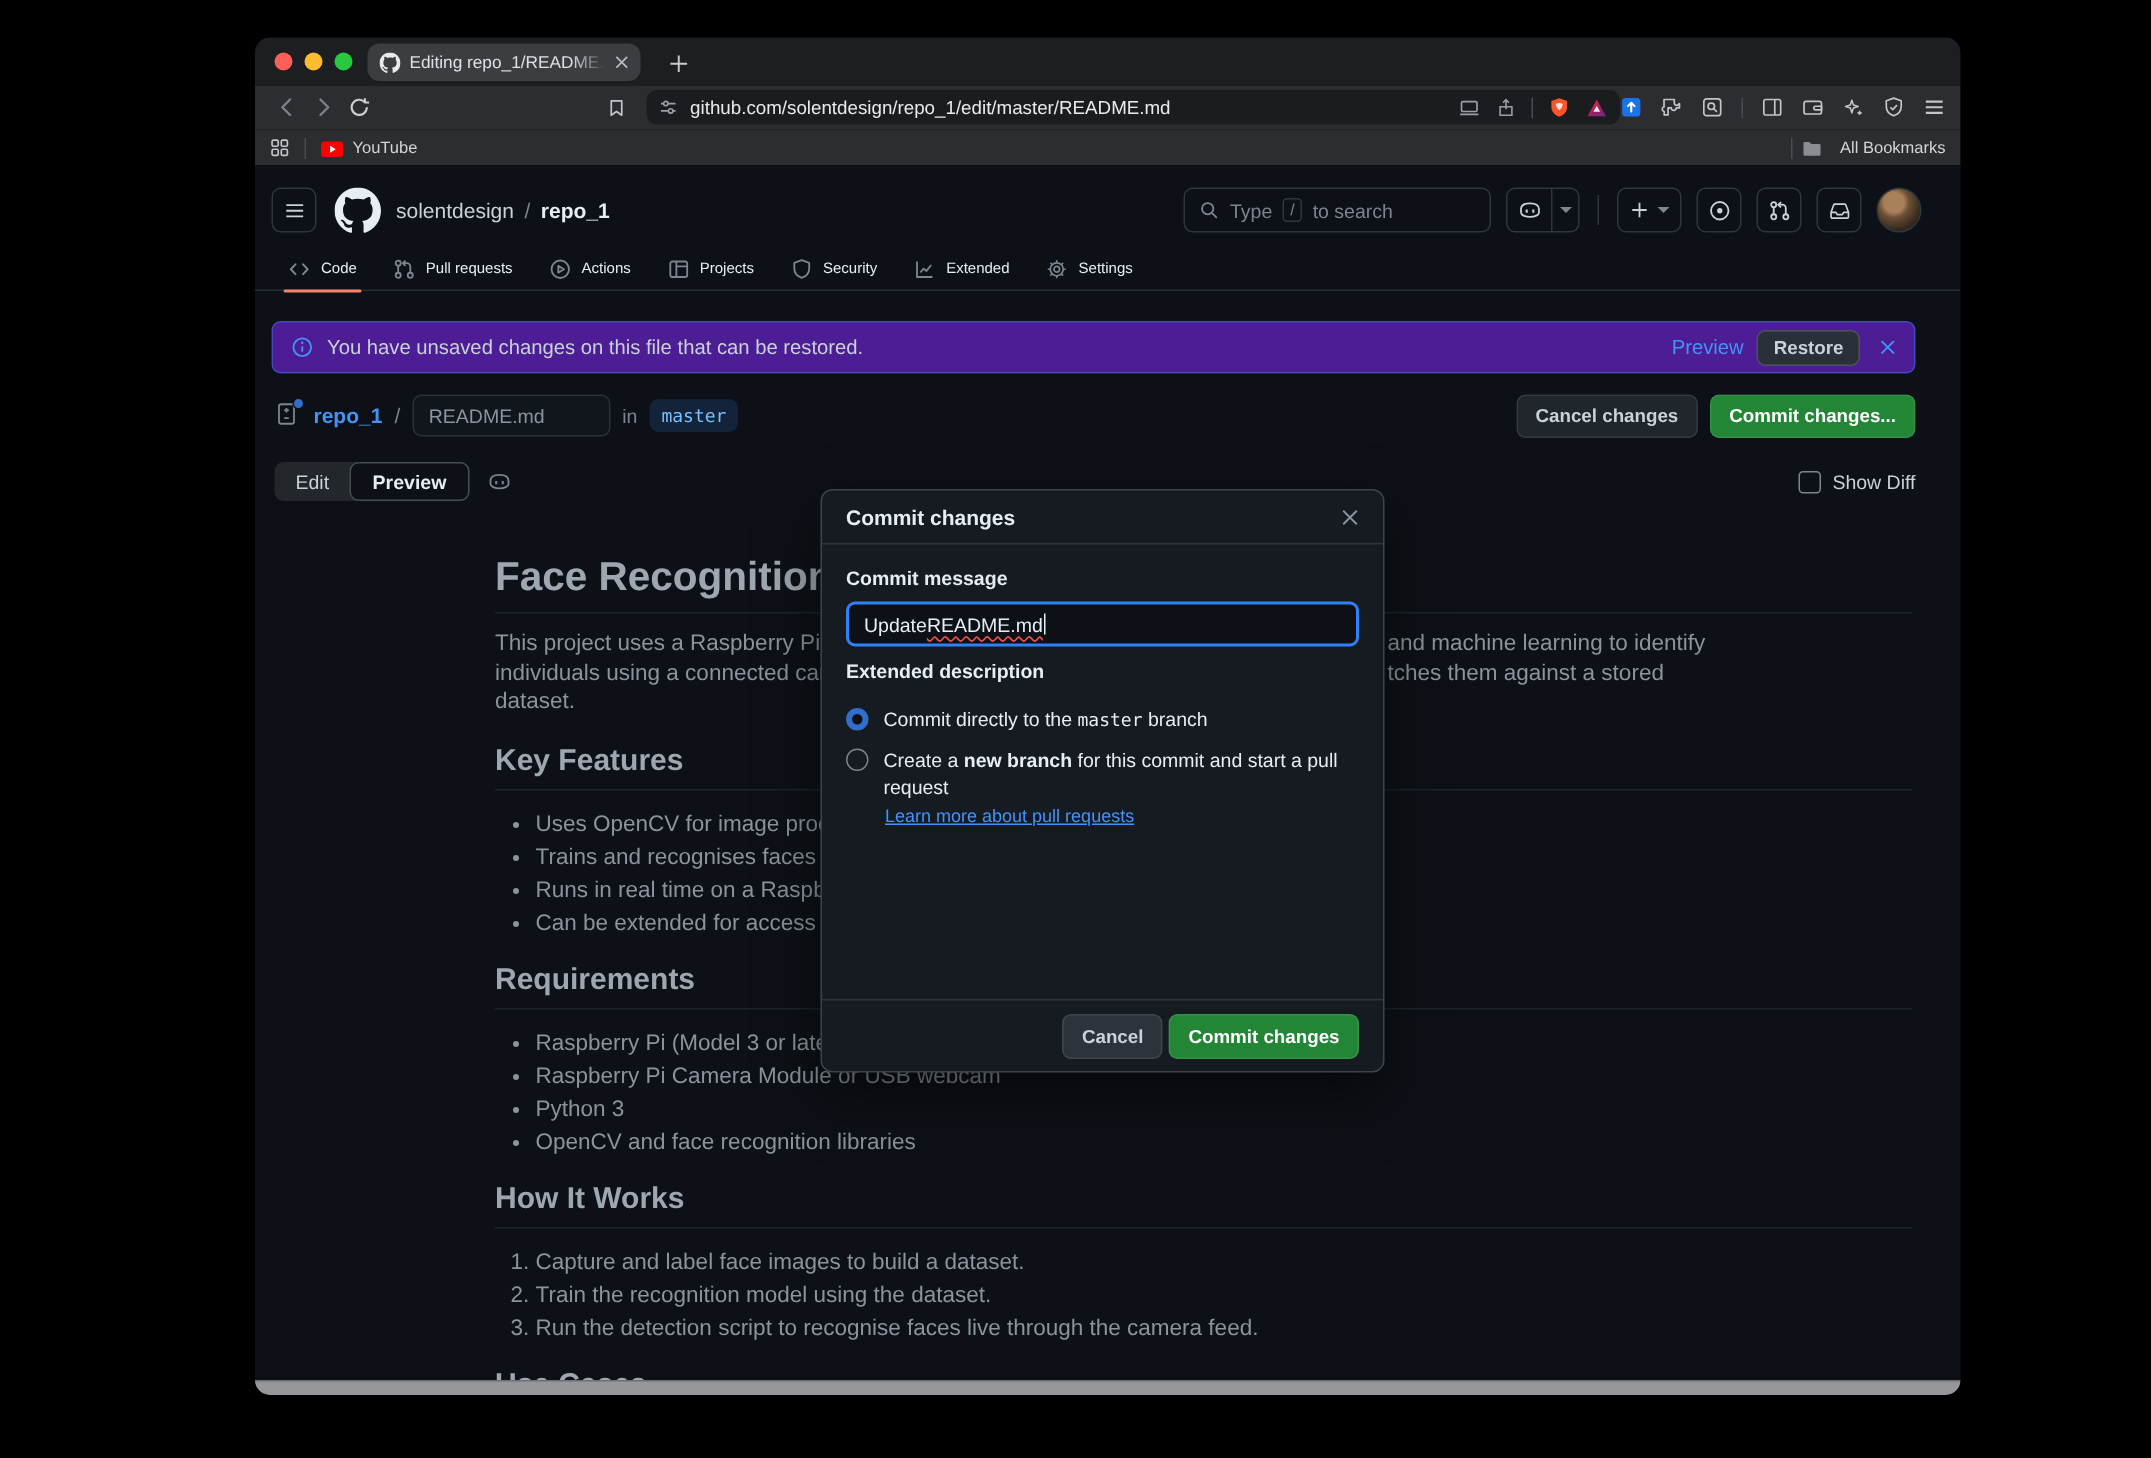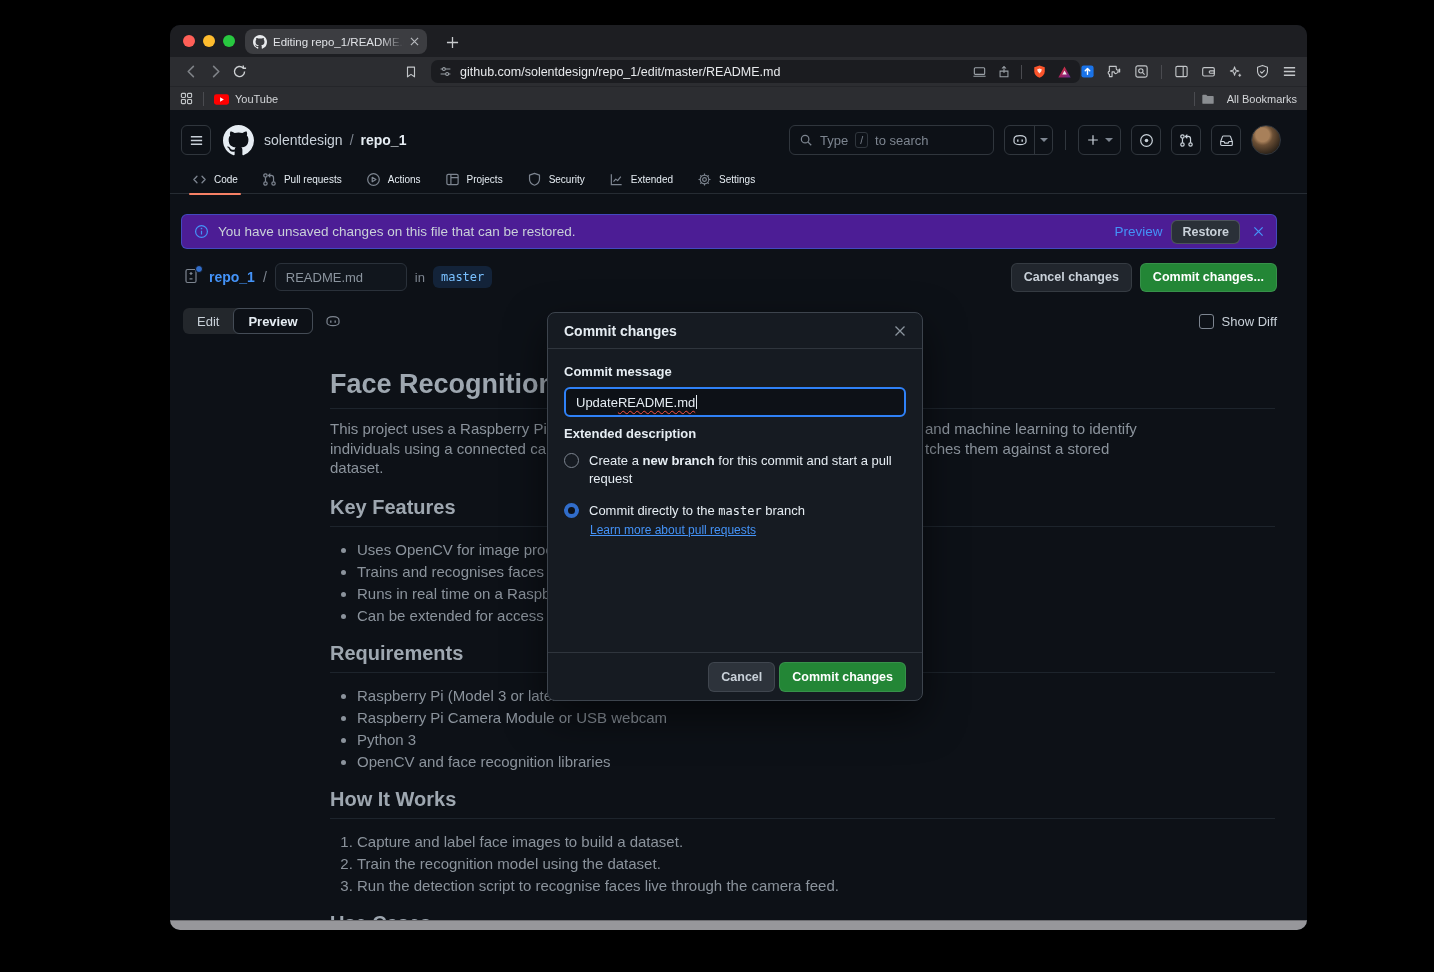--- a/index.html
+++ b/index.html
@@ -119,21 +119,21 @@
            padding-bottom:8px; border-bottom:1px solid #1d242c; }
   .md h2 { margin-top:14px; font-size:20px; line-height:24px; font-weight:bold; color:#9ea7b0;
            padding-bottom:7px; border-bottom:1px solid #1d242c; }
   .md h2.first { margin-top:17px; }
   .md .para { position:relative; margin-top:10px; font-size:15px; line-height:19.5px; color:#8b939c; }
   .frag-r { position:absolute; left:595px; white-space:nowrap; }
   .md ul, .md ol { margin-top:12px; padding-left:27px; font-size:15px; line-height:22px; color:#8b939c; }
   .md li::marker { color:#8b939c; }
 
   
-  .modal { position:absolute; left:377px; top:202px; width:376px; height:389px; background:#161b22;
+  .modal { position:absolute; left:377px; top:216px; width:376px; height:389px; background:#161b22;
            border:1px solid #3d444d; border-radius:8px; box-shadow:0 16px 40px rgba(0,0,0,.55); z-index:5; }
   .modal-hd { height:36px; border-bottom:1px solid #2f353d; display:flex; align-items:center;
               padding:0 16px; }
   .modal-title { font-size:14px; font-weight:bold; color:#e6edf3; flex:1; }
   .modal-x { color:#8b949e; }
   .modal-bd { padding:0 16px; }
   .fld-label { margin-top:14px; font-size:13px; font-weight:bold; color:#e6edf3; line-height:18px; }
   .msg-input { margin-top:6px; height:30px; background:#0d1117; border:2px solid #2f81f7; border-radius:6px;
                display:flex; align-items:center; padding:0 10px; font-size:13px; color:#e6edf3; }
   .squiggle { text-decoration:underline; text-decoration-style:wavy; text-decoration-color:#f85149;
@@ -573,28 +573,28 @@
         </span>
       </div>
       <div class="modal-bd">
         <div class="fld-label">Commit message</div>
         <div class="msg-input">
           <span>Update </span>
             <span class="squiggle">README.md</span>
             <span class="caret-i"></span>
         </div>
         <div class="fld-label desc-label">Extended description</div>
+        <div class="radio-row r1">
+          <div class="radio on"></div>
+          <div><span>Commit directly to the </span><span class="mono">master</span><span> branch</span></div>
+        </div>
         <div class="radio-row r2">
           <div class="radio off"></div>
           <div><span>Create a </span><b>new branch</b><span> for this commit and start a pull request</span></div>
         </div>
-        <div class="radio-row r1">
-          <div class="radio on"></div>
-          <div><span>Commit directly to the </span><span class="mono">master</span><span> branch</span></div>
-        </div>
         <div class="learn-link">Learn more about pull requests</div>
       </div>
       <div class="modal-ft">
         <div class="btn secondary">Cancel</div>
         <div class="btn green">Commit changes</div>
       </div>
     </div>
 
   </div>
 

